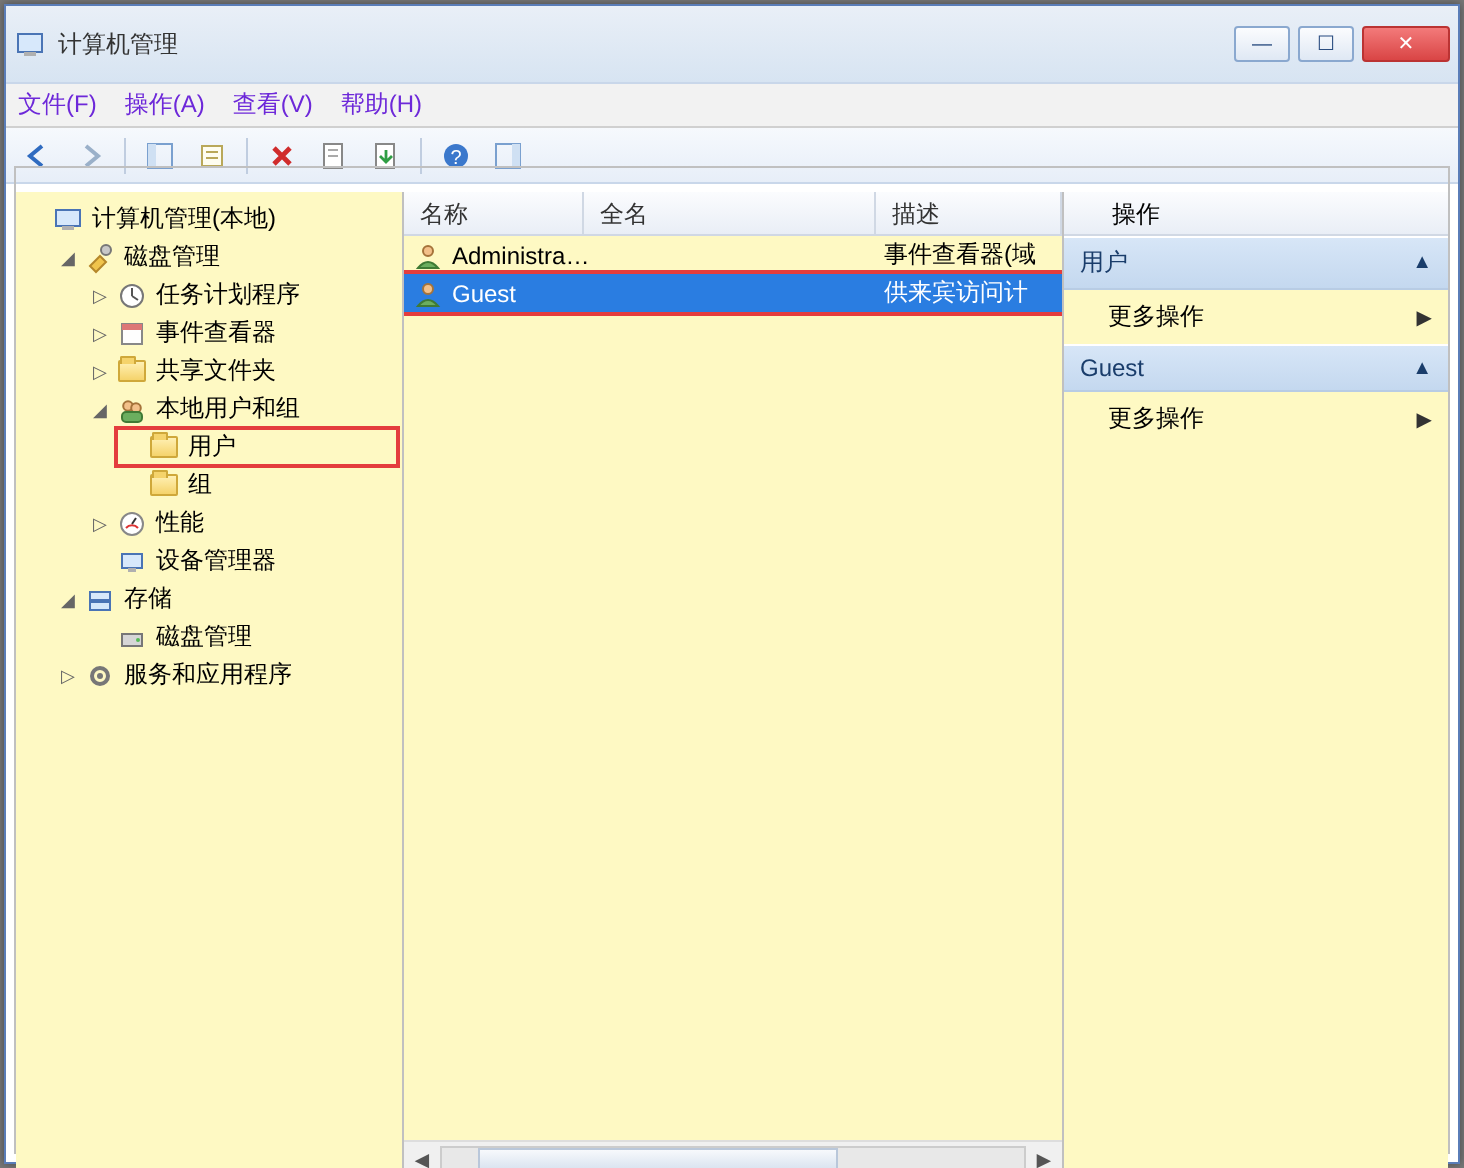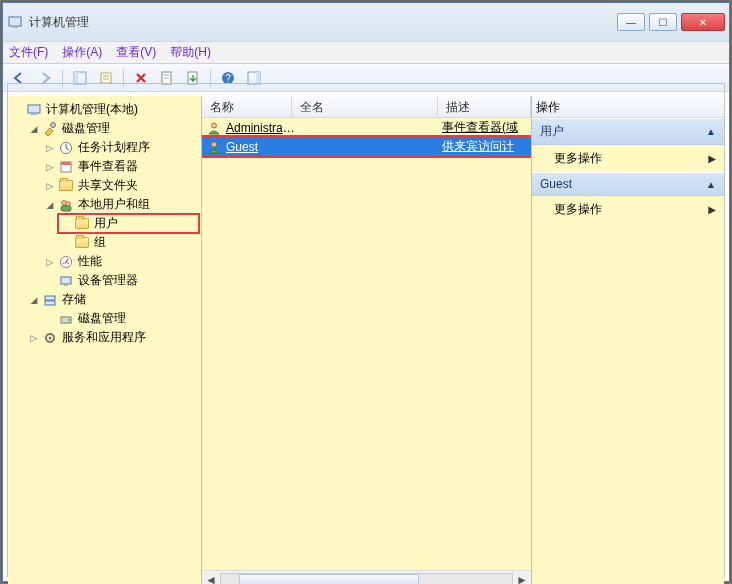--- a/index.html
+++ b/index.html
@@ -33,30 +33,30 @@
   .tree-children { padding-left:16px;}
   .tree-item.highlight-red { outline:2px solid #e43d3d; outline-offset:-1px; padding-right:18px; }
   .folder-icon { width:14px; height:11px; background:linear-gradient(#fff0b3,#f5d36b); border:1px solid #cfa83a; border-radius:1px; position:relative;}
   .folder-icon::before { content:""; position:absolute; top:-3px; left:0; width:6px; height:3px; background:#f5d36b; border:1px solid #cfa83a; border-bottom:none; border-radius:1px 1px 0 0;}
   
   .list-header { height:22px; background:linear-gradient(#fbfcfe,#e9eef6); border-bottom:1px solid #d0d8e4; display:flex;}
   .list-header .col { border-right:1px solid #d0d8e4; padding:3px 8px; color:#333;}
   .list-rows { }
   .list-row { display:flex; align-items:center; height:19px; padding-left:4px; }
   .list-row .cicon { width:16px; height:16px; margin-right:4px; display:flex;align-items:center;justify-content:center;}
-  .list-row .cell { overflow:hidden; text-overflow:ellipsis; white-space:nowrap;text-decoration:underline;}
+  .list-row .cell { overflow:hidden; text-overflow:ellipsis; white-space:nowrap;}
   .list-row.selected { background:#2a7de1; color:#fff; }
   .list-row.highlight-red { outline:2px solid #e43d3d; outline-offset:0; }
   .hscroll { position:absolute; left:0; right:0; bottom:0; height:18px; background:#f0f0f0; border-top:1px solid #ddd; display:flex; align-items:center;}
   .hscroll .track { flex:1; height:14px; margin:0 18px; background:#e8e8e8; position:relative; border:1px solid #ccc;}
   .hscroll .thumb { position:absolute; left:18px; top:0; bottom:0; width:180px; background:linear-gradient(#f7f9fc,#d8e2ef); border:1px solid #b9c7da;}
   .hscroll .arr { width:18px; height:18px; display:flex; align-items:center; justify-content:center; color:#555; position:absolute; top:0;}
   .hscroll .arr.left{left:0;} .hscroll .arr.right{right:0;}
   
-  .actions-header { height:22px; background:linear-gradient(#fbfcfe,#e9eef6); border-bottom:1px solid #d0d8e4; padding:3px 4px; font-size:12px;}
+  .actions-header { height:22px; background:linear-gradient(#fbfcfe,#e9eef6); border-bottom:1px solid #d0d8e4; padding:3px 24px; font-size:12px;}
   .actions-body { padding:0; }
   .action-group-hd { background:linear-gradient(#d7e6f7,#c4d8ef); color:#1a3d6b; padding:4px 8px; border-top:1px solid #fff; border-bottom:1px solid #b8cce4; display:flex; justify-content:space-between; align-items:center;}
   .action-group-hd .chev { font-size:10px;}
   .action-item { padding:5px 8px 5px 22px; display:flex; justify-content:space-between; align-items:center; cursor:default;gap:15px;}
   .action-item .chev2{font-size:10px; color:#333;}
   svg { display:block; }
 </style>
 </head>
 <body>
 

